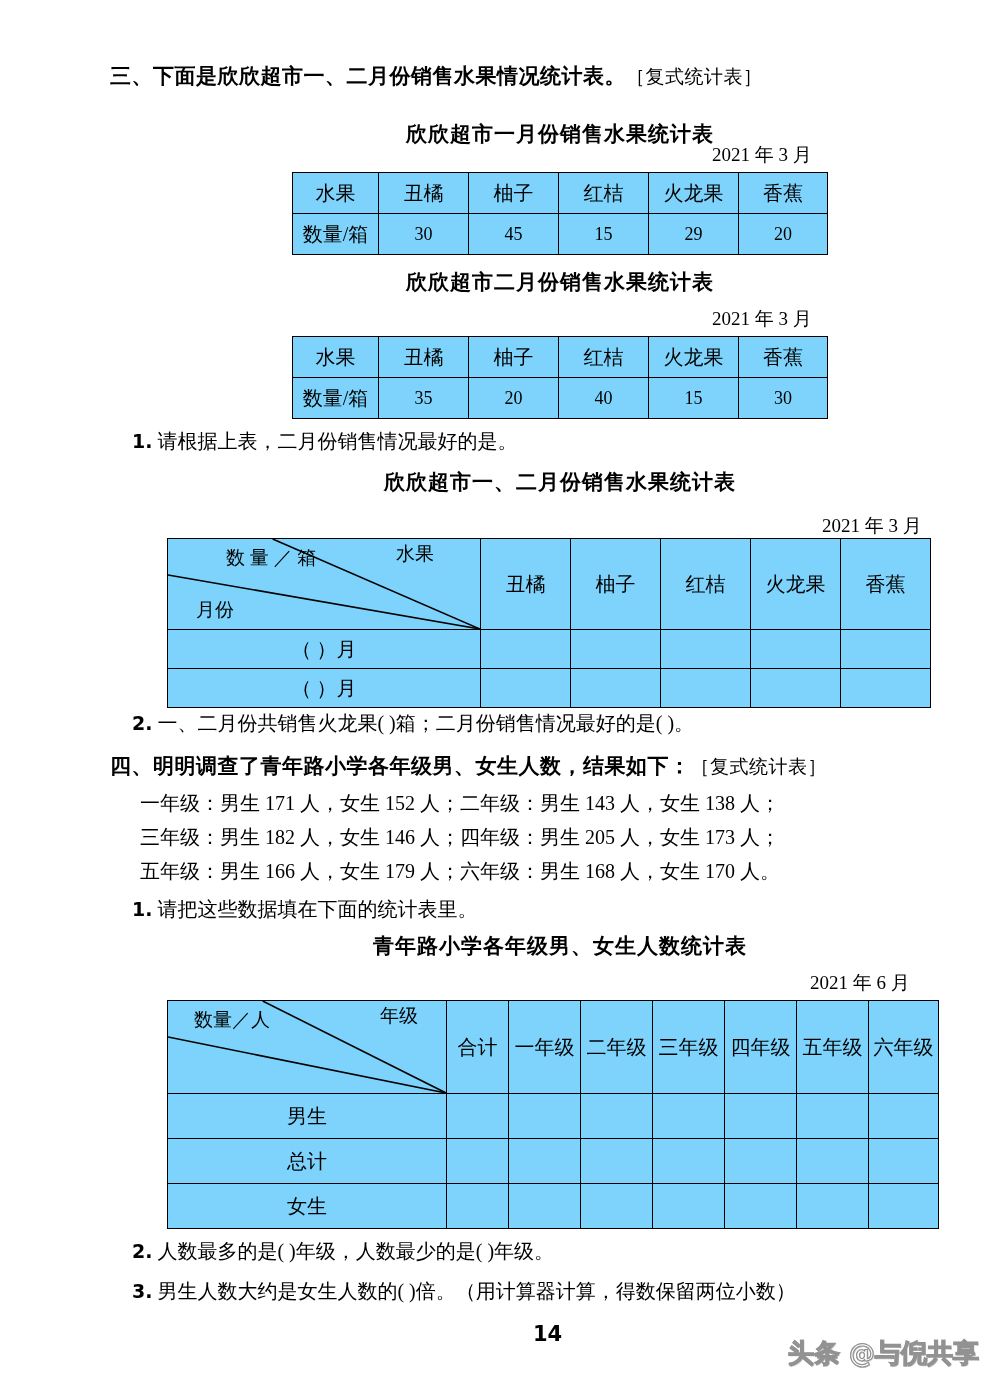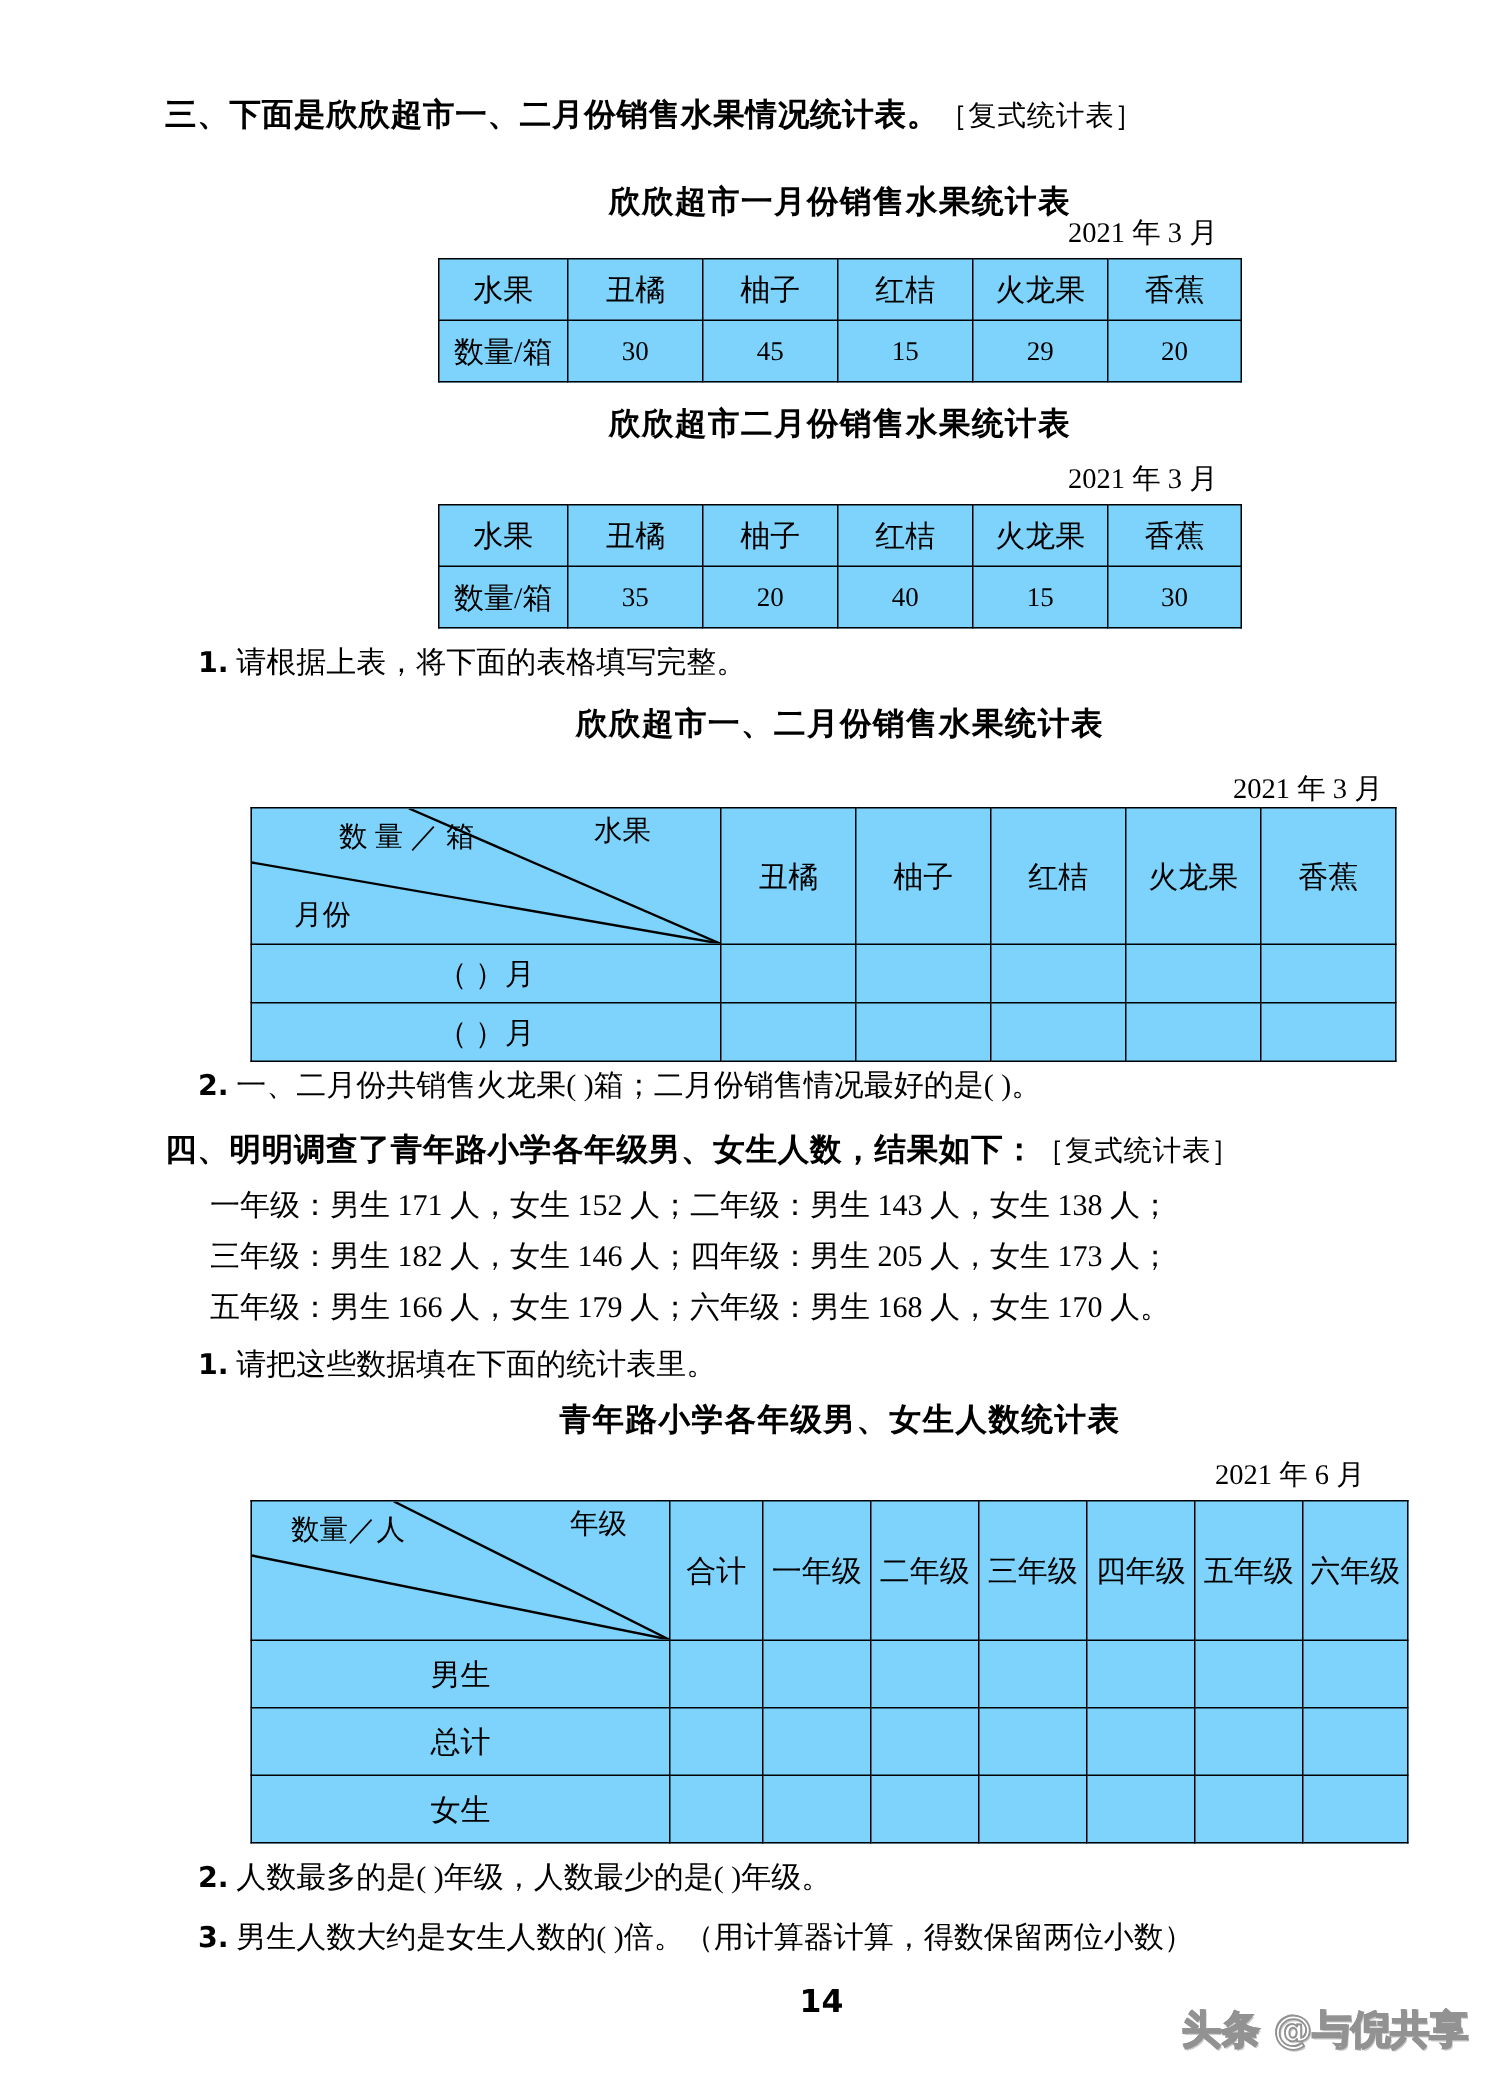--- a/index.html
+++ b/index.html
@@ -204,21 +204,21 @@
         <td class="cell-num">20</td>
         <td class="cell-num">40</td>
         <td class="cell-num">15</td>
         <td class="cell-num">30</td>
       </tr>
     </tbody>
   </table>
 
   <div class="qline" style="left:132px; top:428px;">
     <span class="qnum">1.</span>
-    <span>请根据上表，将下面的表格填写完整。</span>
+    <span>请根据上表，二月份销售情况最好的是。</span>
   </div>
 
   <div class="tbl-title" style="left:292px; top:468px; width:536px;">欣欣超市一、二月份销售水果统计表</div>
   <div class="tbl-date" style="left:822px; top:513px;">2021 年 3 月</div>
 
   <table class="gtable" style="left:167px; top:538px; width:763px;">
     <colgroup>
       <col style="width:313px">
         <col style="width:90px">
         <col style="width:90px">

